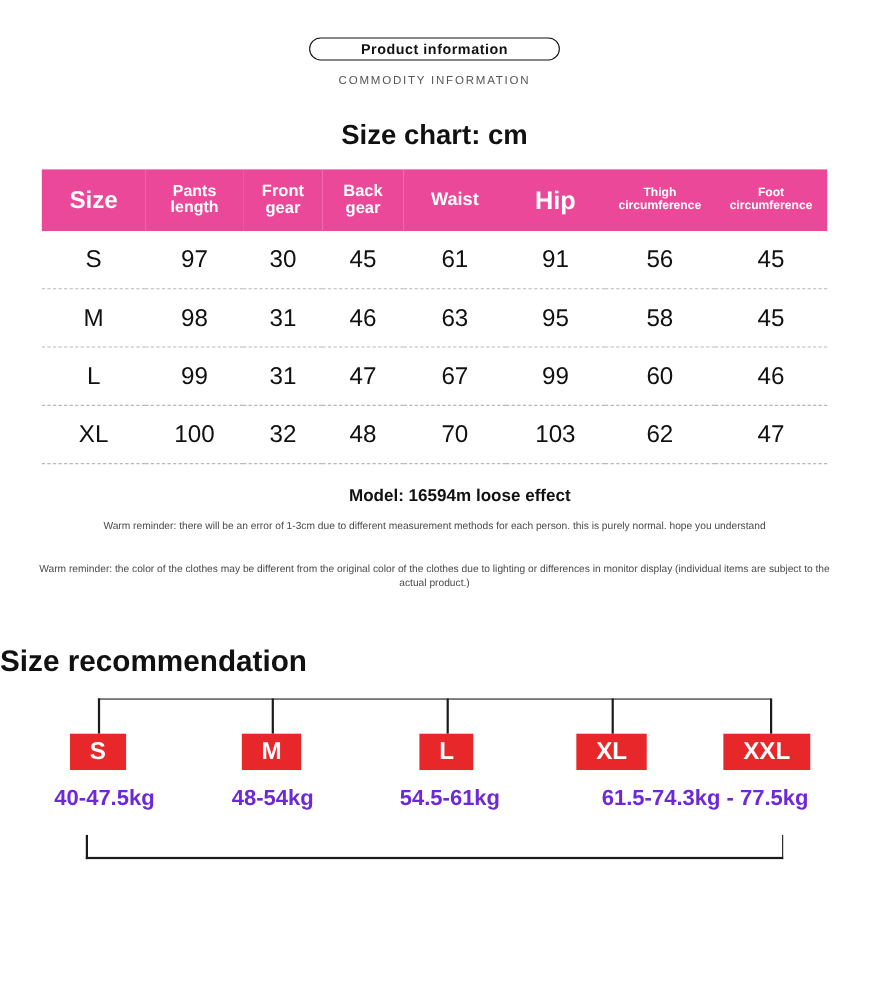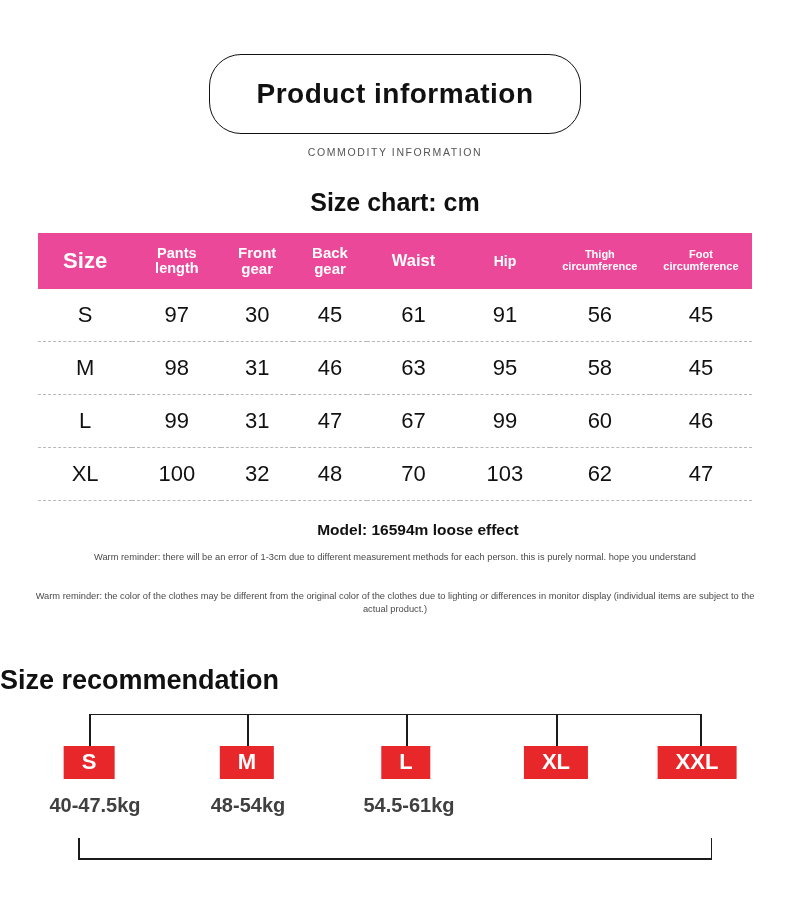--- a/index.html
+++ b/index.html
@@ -18,26 +18,25 @@
 
   
   .header-wrap {
     padding-top: 34px;
     text-align: center;
   }
   .pill {
     display: inline-block;
     border: 1.5px solid #111;
     border-radius: 32px;
-    padding: 23px 46px;
-    font-size: 28px;
+    padding: 2px 46px;
+    font-size: 13px;
     font-weight: bold;
     color: #111;
     letter-spacing: 0.5px;
-    margin-top: 20px;
   }
   .subhead {
     margin-top: 12px;
     font-size: 10.5px;
     letter-spacing: 1.6px;
     color: #555;
   }
 
   
   .chart-title {
@@ -64,21 +63,21 @@
     padding: 12px 2px;
     vertical-align: middle;
     text-align: center;
     line-height: 1.08;
   }
   th.c-size { font-size: 22px; }
   th.c-pants { font-size: 14.5px; }
   th.c-front { font-size: 15px; }
   th.c-back { font-size: 15px; }
   th.c-waist { font-size: 16.5px; }
-  th.c-hip { font-size: 14px; }
+  th.c-hip { font-size: 23px; }
   th.c-thigh { font-size: 11px; }
   th.c-foot { font-size: 11px; }
 
   table.size tbody td {
     text-align: center;
     font-size: 22px;
     color: #111;
     padding: 13px 2px 13px 2px;
     border-bottom: 1.5px dashed #b9b9b9;
     background: #fff;
@@ -162,21 +161,21 @@
     position: absolute;
     top: 80px;
     left: 0; right: 0;
     height: 30px;
   }
   .weight {
     position: absolute;
     transform: translateX(-50%);
     font-size: 20px;
     font-weight: bold;
-    color: #404040;
+    color: #6d28d9;
     white-space: nowrap;
   }
   
   .bracket-bottom {
     position: absolute;
     left: 78px; right: 78px;
     bottom: 24px;
     height: 1.5px;
     background: #1b1b1b;
   }
@@ -294,18 +293,19 @@
       <div class="chip" style="left:247px;">M</div>
       <div class="chip" style="left:406px;">L</div>
       <div class="chip" style="left:556px;">XL</div>
       <div class="chip" style="left:697px;">XXL</div>
     </div>
 
     <div class="weights">
       <div class="weight" style="left:95px;">40-47.5kg</div>
       <div class="weight" style="left:248px;">48-54kg</div>
       <div class="weight" style="left:409px;">54.5-61kg</div>
+      <div class="weight" style="left:641px;">61.5-74.3kg - 77.5kg</div>
     </div>
 
     <div class="bracket-bottom"></div>
   </div>
 
 </div>
 
 </body></html>

